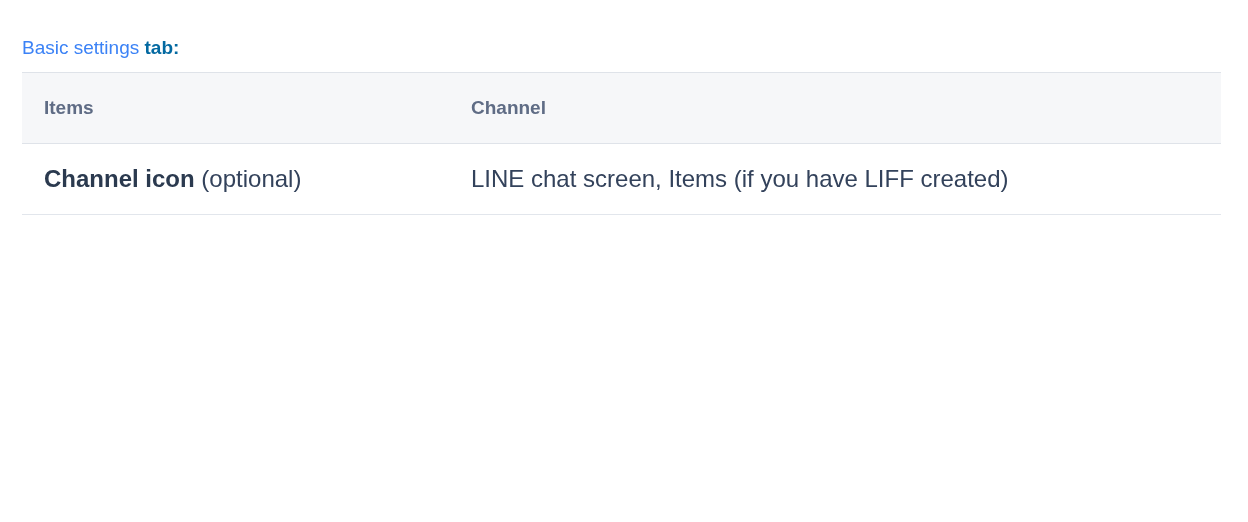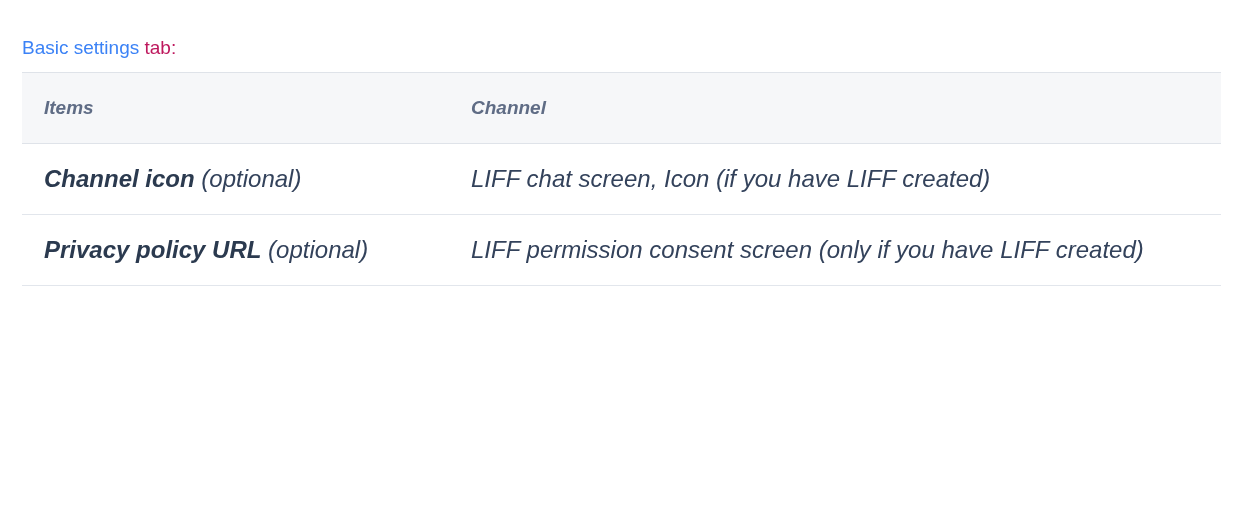--- a/index.html
+++ b/index.html
@@ -28,34 +28,33 @@
     font-size: 19px;
     line-height: 26px;
     color: #2b3a4f;
     white-space: nowrap;
   }
   .intro .strong {
     font-weight: normal;
     color: #3b82f6;
   }
   .intro .rest {
-    font-weight: normal;
-    color: #be185d;
+    font-weight: bold;
+    color: #0369a1;
   }
   .table-wrap {
     position: absolute;
     left: 22px;
     top: 72px;
     width: 1199px;
   }
   table.basic-table {
     width: 1199px;
     border-collapse: collapse;
     table-layout: fixed;
-    font-style: italic;
   }
   table.basic-table thead th {
     background: #f6f7f9;
     border-top: 1px solid #dfe3e9;
     border-bottom: 1px solid #dfe3e9;
     text-align: left;
     font-size: 19px;
     font-weight: bold;
     color: #5f6c85;
     height: 71px;
@@ -104,23 +103,19 @@
       </colgroup>
       <thead>
         <tr>
           <th>Items</th>
           <th>Channel</th>
         </tr>
       </thead>
       <tbody>
         <tr>
           <td><span class="item-name">Channel icon</span><span class="item-optional"> (optional)</span></td>
-          <td>LIFF chat screen, Icon (if you have LIFF created)</td>
-        </tr>
-        <tr>
-          <td><span class="item-name">Privacy policy URL</span><span class="item-optional"> (optional)</span></td>
-          <td>LIFF permission consent screen (only if you have LIFF created)</td>
+          <td>LINE chat screen, Items (if you have LIFF created)</td>
         </tr>
       </tbody>
     </table>
   </div>
 
 </div>
 
 </body></html>

